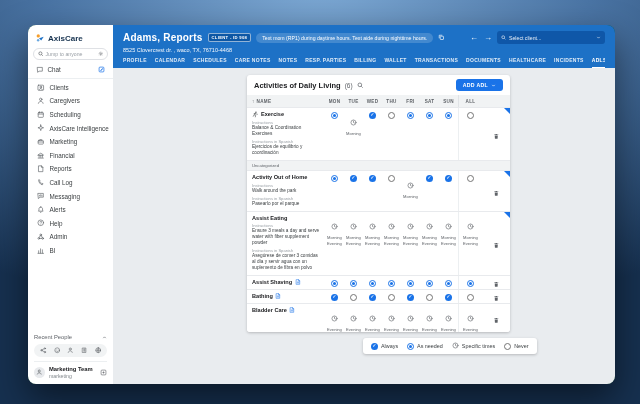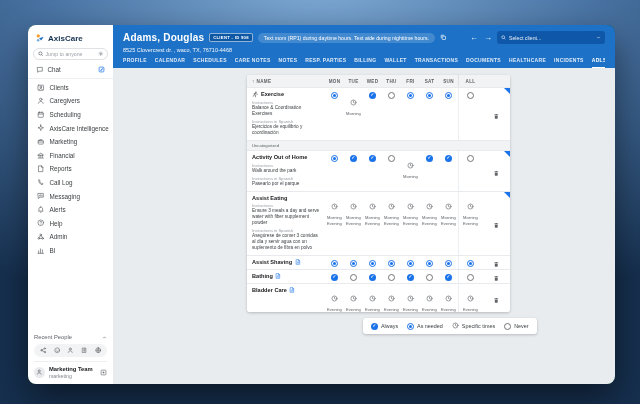--- a/index.html
+++ b/index.html
@@ -320,21 +320,21 @@
               <path d="M5.5 8h5M8 5.5v5"></path>
             </svg>
           </span>
       </div>
     </div>
   </div>
 
   <div class="main">
     <div class="main-header">
       <div class="hrow1">
-        <span class="client-name">Adams, Douglas</span>
+        <span class="client-name">Adams, Reports</span>
         <span class="client-badge">CLIENT - ID 908</span>
         <span class="note-pill">Text mom (RP1) during daytime hours. Text aide during nighttime hours.</span>
         <span class="icn" style="color:#fff">
             <svg width="6.5" height="6.5" viewBox="0 0 16 16" fill="none" stroke="currentColor" stroke-width="1.6">
               <rect x="5.5" y="5.5" width="8" height="8" rx="1"></rect>
               <path d="M10.5 3H3v7.5"></path>
             </svg>
           </span>
         <span class="spacer"></span>
         <span class="nav-arrows">
@@ -369,20 +369,36 @@
           <span class="tab">TRANSACTIONS</span>
           <span class="tab">DOCUMENTS</span>
           <span class="tab">HEALTHCARE</span>
           <span class="tab">INCIDENTS</span>
           <span class="tab active">ADLS</span>
         </div>
     </div>
 
     <div class="content">
       <div class="card">
+        <div class="card-header">
+          <span class="card-title">Activities of Daily Living</span>
+          <span class="card-count">(6)</span>
+          <span class="icn">
+              <svg width="6.5" height="6.5" viewBox="0 0 16 16" fill="none" stroke="currentColor" stroke-width="1.8">
+                <circle cx="7" cy="7" r="4.5"></circle>
+                <path d="M10.5 10.5L14 14"></path>
+              </svg>
+            </span>
+          <button class="add-btn">
+            <span>ADD ADL</span>
+            <svg width="5" height="5" viewBox="0 0 16 16" fill="none" stroke="#fff" stroke-width="2.2">
+                <path d="M4 6l4 4 4-4"></path>
+              </svg>
+          </button>
+        </div>
         <div class="thead" id="thead">
             <div class="th-name">
               <span>↑</span>
               <span>NAME</span>
             </div>
             <div class="th-day">MON</div>
             <div class="th-day">TUE</div>
             <div class="th-day">WED</div>
             <div class="th-day">THU</div>
             <div class="th-day">FRI</div>

